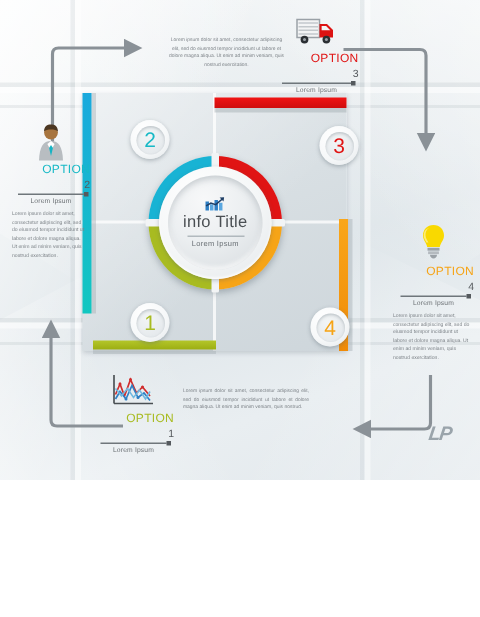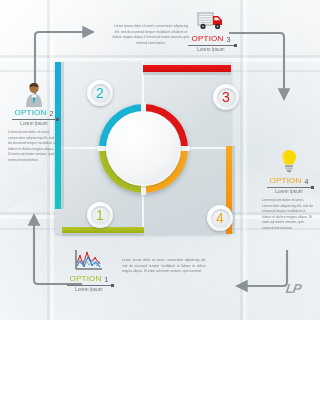--- a/index.html
+++ b/index.html
@@ -128,21 +128,21 @@
   #badge-1{left:87px;top:202px;}
   #badge-4{left:207px;top:205px;}
   #badge-2 .badge-inner{color:#17b9c6;}
   #badge-3 .badge-inner{color:#e01414;}
   #badge-1 .badge-inner{color:#a8bb21;}
   #badge-4 .badge-inner{color:#f6a417;}
 
   
   .opt{position:absolute;}
   .opt-icon{display:block;}
-  .opt-head{display:flex;align-items:flex-end;gap:3px;margin-top:1px;}
+  .opt-head{display:flex;align-items:flex-end;gap:3px;margin-top:1px;flex-direction:column;}
   .opt-word{font-size:8px;letter-spacing:.2px;line-height:1;}
   .opt-num{font-size:7px;color:#55595d;line-height:1;}
   .opt-rule{height:1px;margin-top:1.5px;position:relative;}
   .opt-rule:after{
     content:"";position:absolute;right:-3px;top:-1px;width:3px;height:3px;background:#555a5e;
   }
   .opt-sub{font-size:4.5px;color:#6d7276;margin-top:1.5px;letter-spacing:.1px;}
   .opt-body{
     font-size:3.4px;line-height:1.65;color:#7d8388;margin-top:4px;
     text-align:justify;
@@ -235,20 +235,33 @@
   <div class="accent" id="bar-orange-sh"></div>
   <div class="accent" id="bar-orange"></div>
 
   <div id="ring-wrap">
     <div id="ring-color"></div>
     <div class="notch n"></div>
     <div class="notch s"></div>
     <div class="notch w"></div>
     <div class="notch e"></div>
     <div id="ring-white"></div>
+    <div id="disc">
+      <svg id="disc-icon" width="15" height="11" viewBox="0 0 15 11">
+        <path d="M1 9.4 L1 3.4 L3.3 3.4 L3.3 9.4 Z" fill="#2e7fc4"></path>
+        <path d="M4 9.4 L4 5.1 L6.3 5.1 L6.3 9.4 Z" fill="#5aa7e0"></path>
+        <path d="M7 9.4 L7 2.4 L9.3 2.4 L9.3 9.4 Z" fill="#2e7fc4"></path>
+        <path d="M10 9.4 L10 4.2 L12.3 4.2 L12.3 9.4 Z" fill="#5aa7e0"></path>
+        <polyline points="1.4,6.3 4.6,4.4 7.8,5.4 12.6,1.3" fill="none" stroke="#1f3f66" stroke-width="1"></polyline>
+        <path d="M10.4 0.7 L13.4 0.5 L13.0 3.3 Z" fill="#1f3f66"></path>
+      </svg>
+      <div id="info-title">info Title</div>
+      <div id="title-rule"></div>
+      <div id="info-sub">Lorem Ipsum</div>
+    </div>
   </div>
 
   <div class="badge" id="badge-2">
     <div class="badge-inner">2</div>
   </div>
   <div class="badge" id="badge-3">
     <div class="badge-inner">3</div>
   </div>
   <div class="badge" id="badge-1">
     <div class="badge-inner">1</div>

